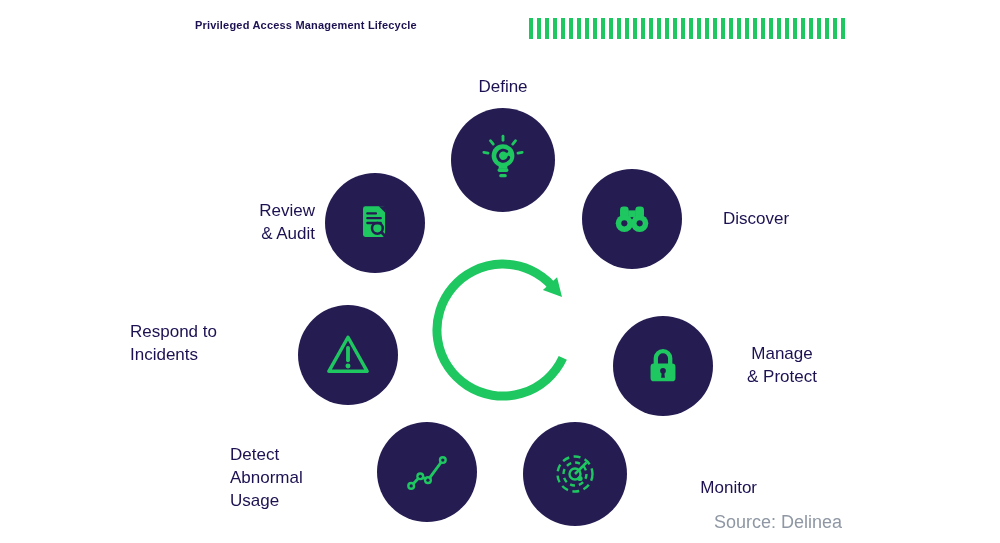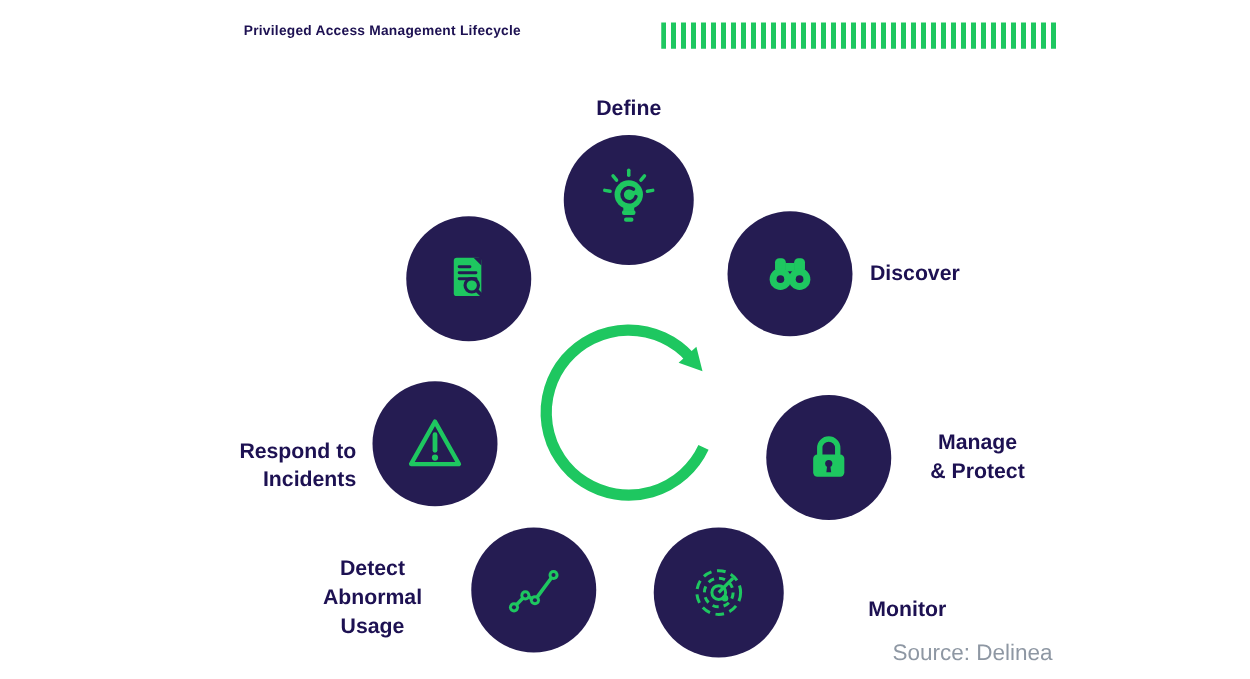--- a/index.html
+++ b/index.html
@@ -26,29 +26,29 @@
     display:flex;align-items:center;justify-content:center;
   }
   .c-define {left:451px;top:108px;width:104px;height:104px;}
   .c-discover{left:582px;top:169px;width:100px;height:100px;}
   .c-manage {left:613px;top:316px;width:100px;height:100px;}
   .c-monitor{left:523px;top:422px;width:104px;height:104px;}
   .c-detect {left:377px;top:422px;width:100px;height:100px;}
   .c-respond{left:298px;top:305px;width:100px;height:100px;}
   .c-review {left:325px;top:173px;width:100px;height:100px;}
   .label{
-    position:absolute;font-size:17px;font-weight:700;color:var(--title);
+    position:absolute;font-size:17px;font-weight:400;color:var(--title);
     line-height:1.35;white-space:pre-line;
   }
   .l-define {left:443px;top:76px;width:120px;text-align:center;}
-  .l-discover{left:696px;top:208px;width:120px;text-align:left;}
+  .l-discover{left:696px;top:208px;width:120px;text-align:center;}
   .l-manage {left:722px;top:343px;width:120px;text-align:center;}
   .l-monitor{left:637px;top:477px;width:120px;text-align:right;}
-  .l-detect {left:230px;top:444px;width:136px;text-align:center;}
-  .l-respond{left:130px;top:350px;width:155px;text-align:right;}
+  .l-detect {left:230px;top:444px;width:136px;text-align:left;}
+  .l-respond{left:130px;top:321px;width:155px;}
   .l-review {left:180px;top:200px;width:135px;text-align:right;}
   .center-arrow{position:absolute;left:423px;top:250px;width:160px;height:160px;}
   .source{
     position:absolute;right:158px;top:512px;
     font-size:18px;color:var(--source);font-weight:400;
   }
   
   .fA{fill:var(--accent);}
   .fN{fill:var(--navy);}
   .sA{stroke:var(--accent);fill:none;}
@@ -140,20 +140,22 @@
   <div class="label l-respond">Respond to
 Incidents</div>
   <div class="circle c-respond">
     <svg width="46" height="46" viewBox="0 0 48 48">
       <path class="sA" stroke-width="3.6" stroke-linejoin="round" d="M24 5.5 L44 41 H4 Z"></path>
       <line class="sA" stroke-width="4" stroke-linecap="round" x1="24" y1="16.5" x2="24" y2="29.5"></line>
       <circle class="fA" cx="24" cy="35.5" r="2.6"></circle>
     </svg>
   </div>
 
+  <div class="label l-review">Review
+&amp; Audit</div>
   <div class="circle c-review">
     <svg width="46" height="46" viewBox="0 0 48 48">
       <rect class="fA" x="11.5" y="6.5" width="23" height="32" rx="2.5"></rect>
       <polygon class="fN" points="28,6.5 34.5,6.5 34.5,13"></polygon>
       <g class="sN" stroke-width="2.4" stroke-linecap="round">
         <line x1="16" y1="14" x2="25" y2="14"></line>
         <line x1="16" y1="19" x2="30" y2="19"></line>
         <line x1="16" y1="24" x2="30" y2="24"></line>
       </g>
       <circle class="sN" stroke-width="2.6" cx="26.5" cy="29.5" r="5.6"></circle>

